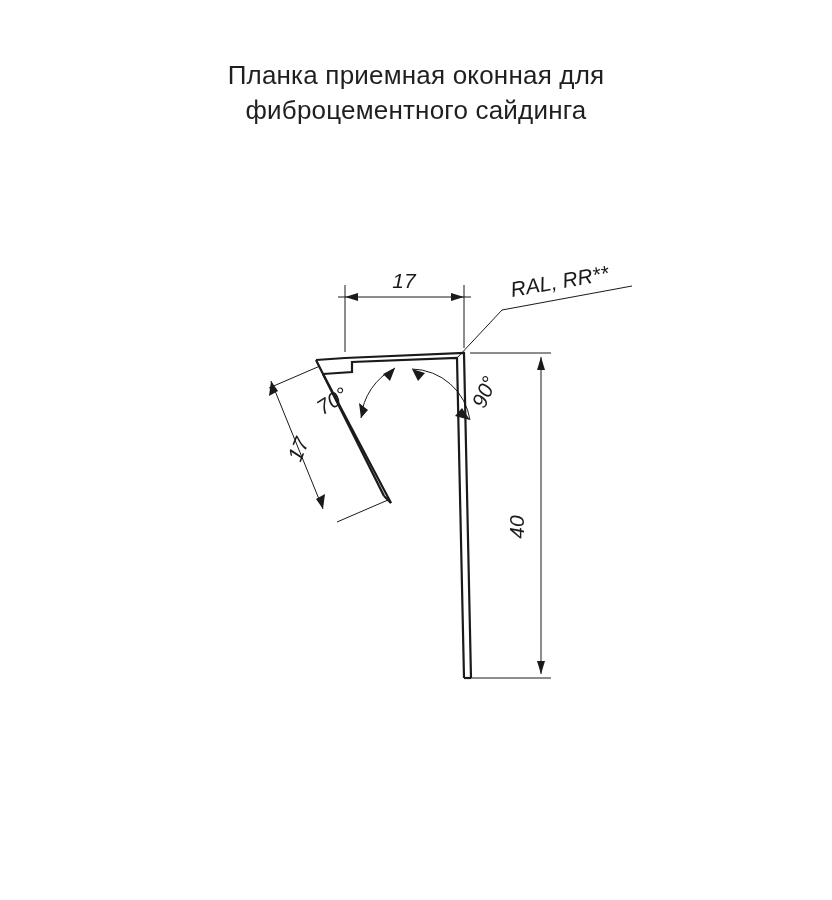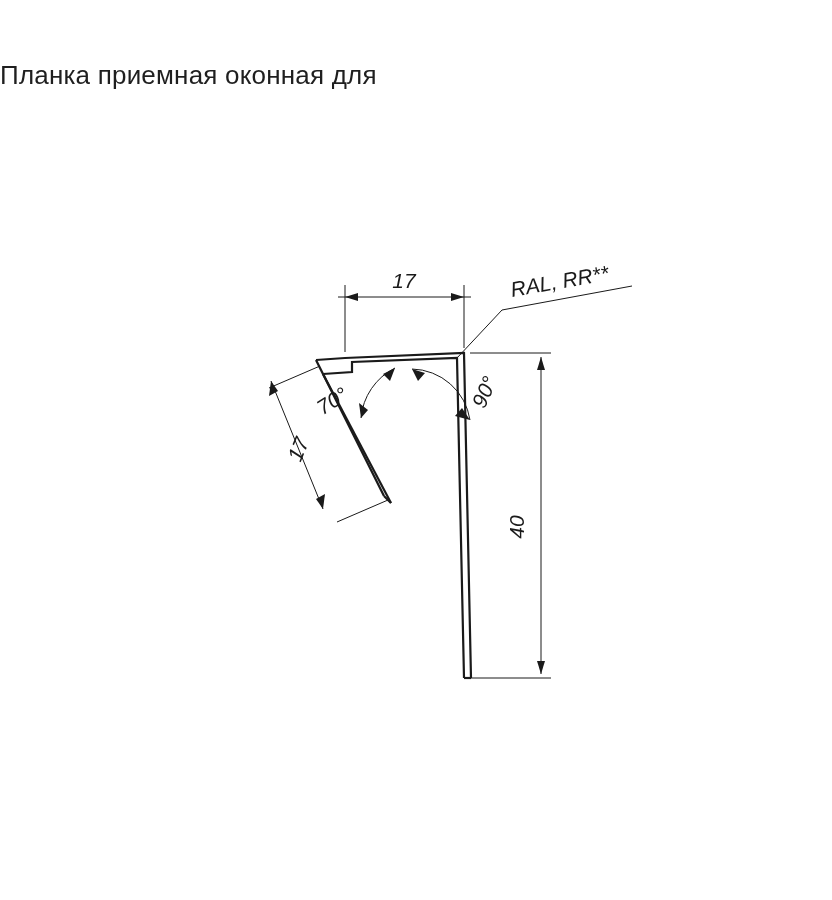--- a/index.html
+++ b/index.html
@@ -18,21 +18,21 @@
   #page {
     position: relative;
     width: 832px;
     height: 900px;
   }
   #title {
     position: absolute;
     left: 0;
     top: 58px;
     width: 832px;
-    text-align: left;
+    text-align: center;
     font-size: 26px;
     line-height: 35px;
     color: #1f1f1f;
     letter-spacing: 0.2px;
   }
   #title .line {
     display: block;
   }
   #drawing {
     position: absolute;
@@ -46,20 +46,21 @@
     fill: #1a1a1a;
   }
 </style>
 </head>
 <body>
 
 <div id="page">
 
   <div id="title">
     <span class="line">Планка приемная оконная для</span>
+    <span class="line">фиброцементного сайдинга</span>
   </div>
 
   <svg id="drawing" viewBox="0 0 832 900">
 
     <g fill="none" stroke="#1a1a1a" stroke-width="2.2" stroke-linejoin="miter" stroke-linecap="butt">
 
       <path d="M 316,360 L 345,358 L 345,358 L 464,353 L 464,353 L 471,678"></path>
 
       <path d="M 323,374 L 352,372 L 352,362 L 457,358 L 457,358 L 464,678"></path>
 

